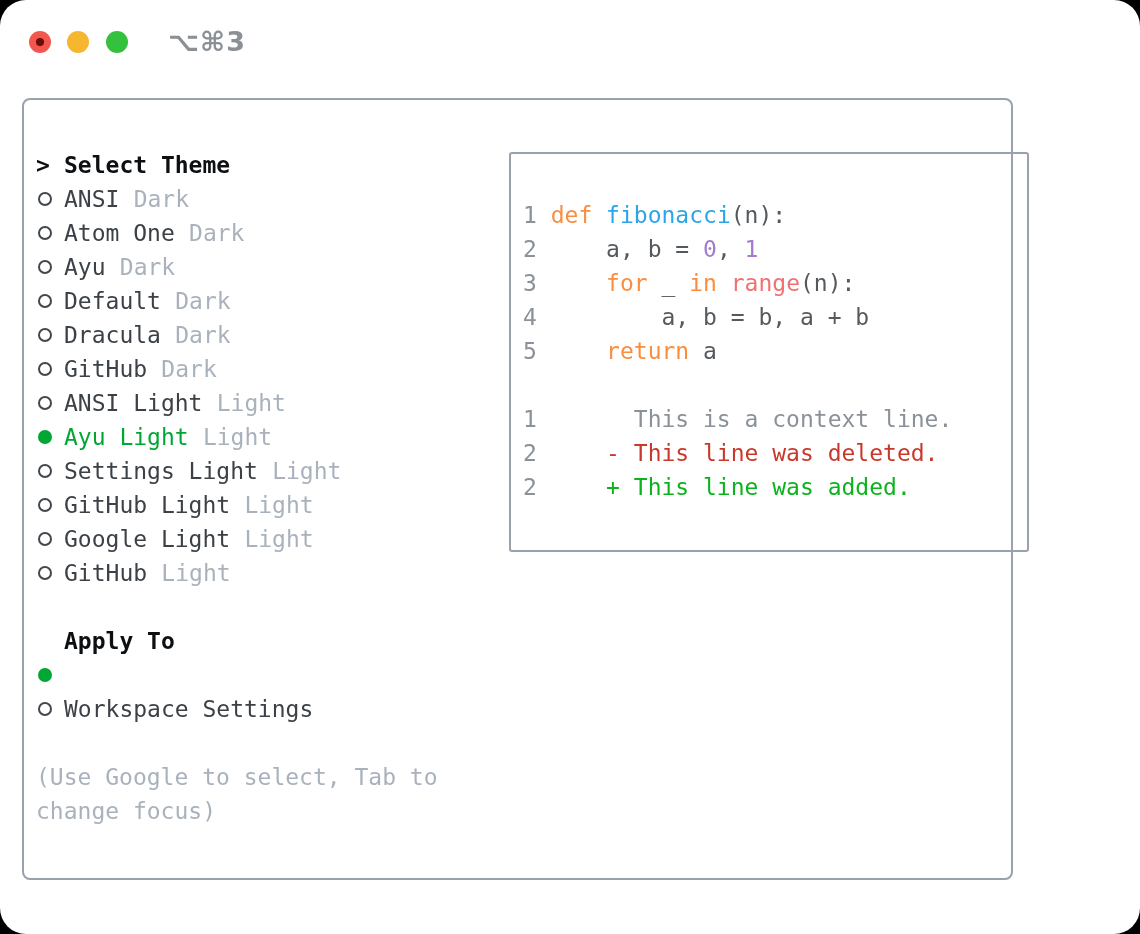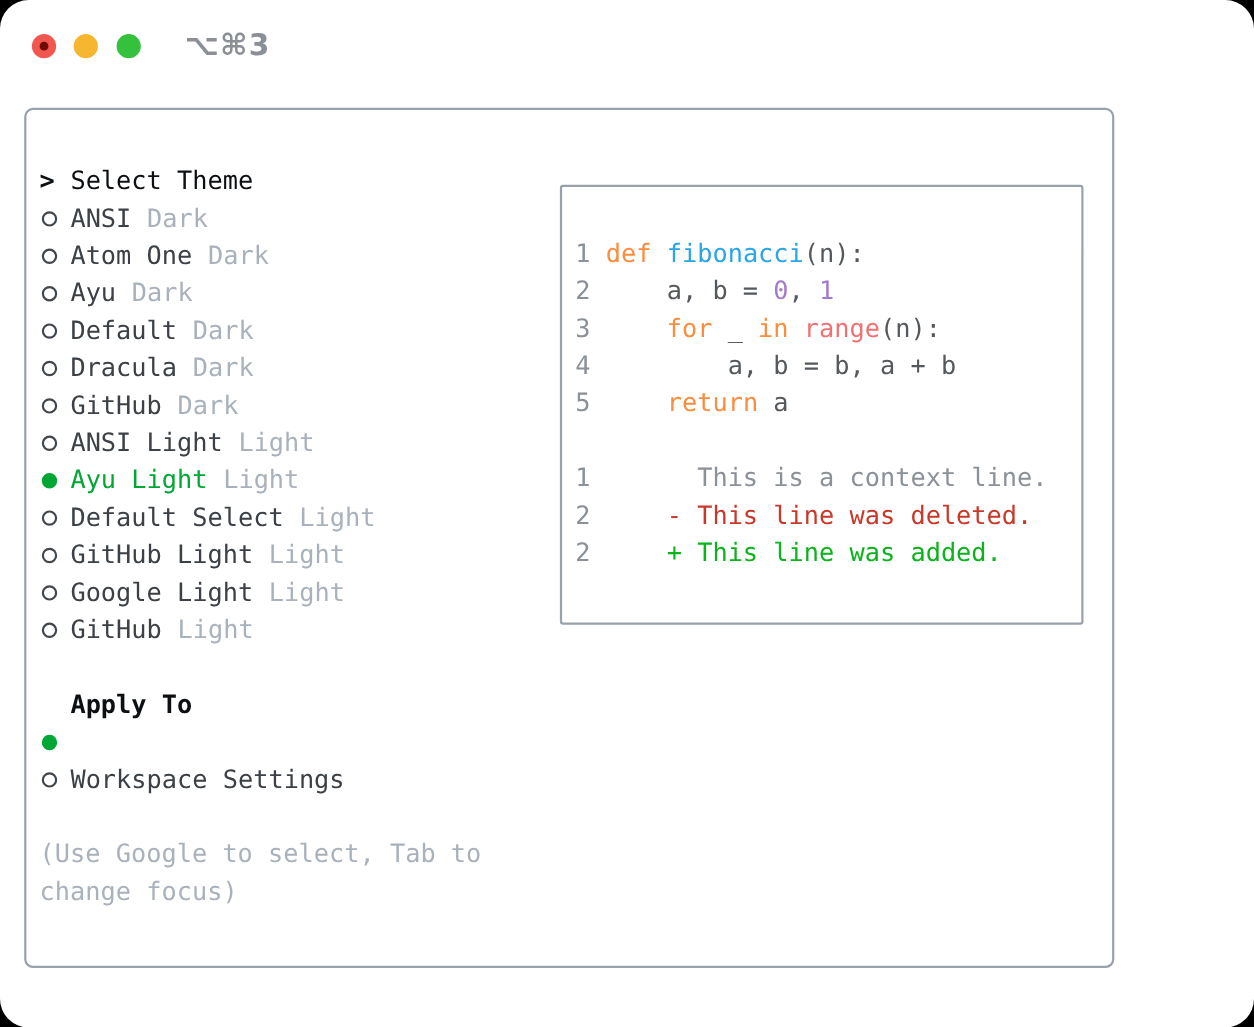--- a/index.html
+++ b/index.html
@@ -23,31 +23,31 @@
     font-family:"DejaVu Sans","Liberation Sans",sans-serif;letter-spacing:1px;}
   
   .panel{position:absolute;left:22px;top:98px;width:987px;height:778px;
     border:2px solid var(--border);border-radius:8px;background:#fff;}
   .left-col{position:absolute;left:12px;top:48px;font-size:23px;line-height:34px;}
   .row{display:flex;height:34px;align-items:center;white-space:pre;}
   .marker{width:28px;flex:none;display:flex;align-items:center;}
   .arrow{font-weight:700;color:var(--header);}
   .circle{width:14px;height:14px;border:2px solid #41474d;border-radius:50%;box-sizing:border-box;margin-left:2px;}
   .circle.sel{background:var(--green);border-color:var(--green);}
-  .hdr{font-weight:400;color:var(--header);}
+  .hdr{font-weight:700;color:var(--header);}
   .hdr2{color:var(--header);font-weight:bold;}
   .name{color:var(--text);}
   .name.sel{color:var(--green);}
   .suffix{color:var(--muted);margin-left:0.62em;}
   .blank{height:34px;}
   .help{color:var(--muted);}
   .help div{height:34px;}
   
   .right-col{position:absolute;left:478px;top:48px;font-size:23px;line-height:34px;}
-  .preview-box{margin-top:20px;margin-left:7px;width:476px;height:400px;
+  .preview-box{margin-top:4px;margin-left:7px;width:520px;height:400px;
     border:2px solid var(--border);border-radius:3px;box-sizing:border-box;overflow:hidden;}
   .preview-box pre{margin:0;padding:44px 8px 0 12px;font-size:23px;line-height:34px;
     font-family:"DejaVu Sans Mono","Liberation Mono",monospace;}
   .cline{display:block;white-space:pre;min-height:34px;}
 </style>
 </head>
 <body>
 
 <div class="window">
 
@@ -68,21 +68,21 @@
 
       <div id="themes">
           <div class="row"><span class="marker"><span class="circle"></span></span><span class="name">ANSI</span><span class="suffix">Dark</span></div>
           <div class="row"><span class="marker"><span class="circle"></span></span><span class="name">Atom One</span><span class="suffix">Dark</span></div>
           <div class="row"><span class="marker"><span class="circle"></span></span><span class="name">Ayu</span><span class="suffix">Dark</span></div>
           <div class="row"><span class="marker"><span class="circle"></span></span><span class="name">Default</span><span class="suffix">Dark</span></div>
           <div class="row"><span class="marker"><span class="circle"></span></span><span class="name">Dracula</span><span class="suffix">Dark</span></div>
           <div class="row"><span class="marker"><span class="circle"></span></span><span class="name">GitHub</span><span class="suffix">Dark</span></div>
           <div class="row"><span class="marker"><span class="circle"></span></span><span class="name">ANSI Light</span><span class="suffix">Light</span></div>
           <div class="row"><span class="marker"><span class="circle sel"></span></span><span class="name sel">Ayu Light</span><span class="suffix">Light</span></div>
-          <div class="row"><span class="marker"><span class="circle"></span></span><span class="name">Default Select</span><span class="suffix">Light</span></div>
+          <div class="row"><span class="marker"><span class="circle"></span></span><span class="name">Settings Light</span><span class="suffix">Light</span></div>
           <div class="row"><span class="marker"><span class="circle"></span></span><span class="name">GitHub Light</span><span class="suffix">Light</span></div>
           <div class="row"><span class="marker"><span class="circle"></span></span><span class="name">Google Light</span><span class="suffix">Light</span></div>
           <div class="row"><span class="marker"><span class="circle"></span></span><span class="name">GitHub</span><span class="suffix">Light</span></div>
         </div>
 
       <div class="blank"></div>
 
       <div class="row">
         <span class="marker"></span>
         <span class="hdr2">Apply To</span>

